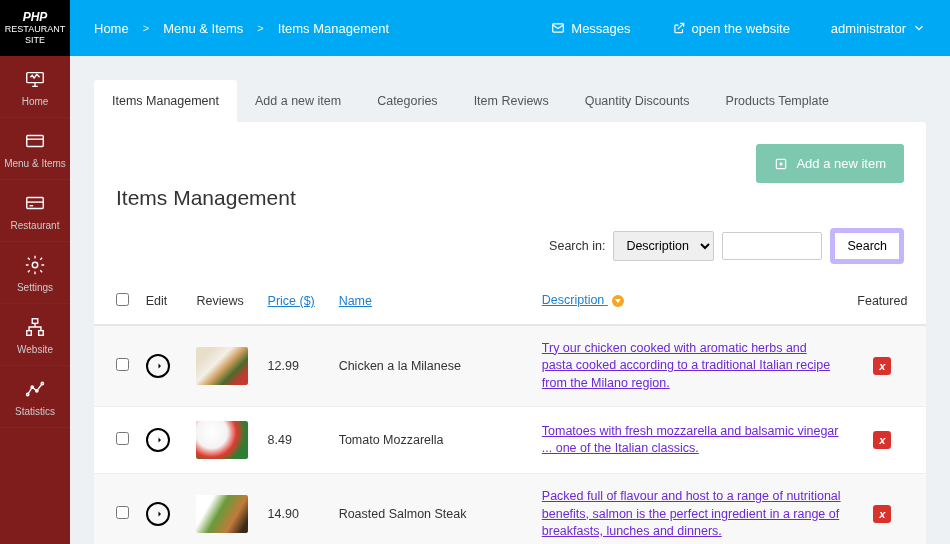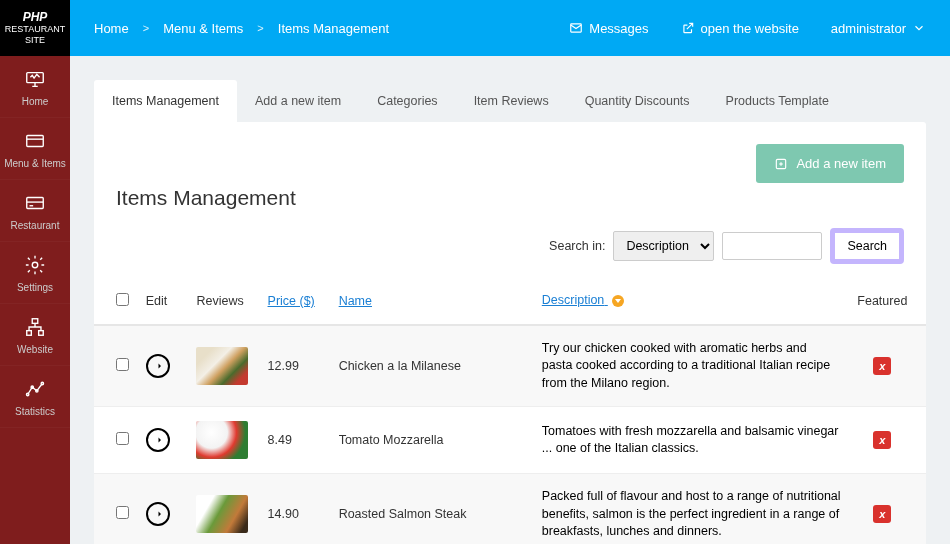--- a/index.html
+++ b/index.html
@@ -9,21 +9,21 @@
 .brand { background: #000; color: #fff; text-align: center; padding: 8px 4px; font-size: 9px; line-height: 1.2; display: flex; flex-direction: column; justify-content: center; height: 56px; }
 .brand-php { font-style: italic; font-weight: bold; font-size: 12px; }
 .nav-item { color: #ccc; text-align: center; padding: 12px 4px 10px; font-size: 10px; cursor: pointer; border-bottom: 1px solid rgba(255,255,255,0.03); }
 .nav-icon { display: block; margin: 0 auto 6px; width: 22px; height: 22px; }
 .nav-icon svg { width: 100%; height: 100%; stroke: #fff; fill: none; stroke-width: 1.5; }
 .main { flex: 1; display: flex; flex-direction: column; background: #eef1f3; }
 .topbar { background: #00a9f4; color: #fff; height: 56px; display: flex; align-items: center; padding: 0 24px; font-size: 13px; }
 .breadcrumb { display: flex; align-items: center; gap: 14px; flex: 1; }
 .breadcrumb a { color: #fff; text-decoration: none; }
 .breadcrumb .sep { opacity: 0.85; font-size:11px; }
-.top-actions { display: flex; align-items: center; gap: 32px; }
+.top-actions { display: flex; align-items: center; gap: 41px; }
 .top-action { display: flex; align-items: center; gap: 6px; cursor: pointer; color: #fff; }
 .top-action svg { width: 14px; height: 14px; stroke: #fff; fill: none; stroke-width: 2; }
 .content-wrap { padding: 24px 24px 0; flex: 1; overflow: hidden; }
 .tabs { display: flex; background: transparent; border-bottom: 0; }
 .tab { padding: 14px 18px; font-size: 12.5px; color: #555; cursor: pointer; background: transparent; }
 .tab.active { background: #fff; color: #333; border-radius: 3px 3px 0 0; }
 .panel { background: #fff; padding: 22px 0 0; border-radius: 0 3px 3px 3px; }
 .panel-head { display: flex; align-items: flex-start; justify-content: space-between; padding: 0 22px 18px; }
 .page-title { font-size: 21px; font-weight: normal; color: #333; margin-top: 42px; }
 .btn-add { background: #7ec8b0; color: #fff; padding: 12px 18px; border-radius: 3px; cursor: pointer; display: flex; align-items: center; gap: 8px; font-size: 13px; }
@@ -37,21 +37,21 @@
 .th { color: #333; font-weight: normal; }
 .th.link { color: #1a7fd4; text-decoration: underline; cursor: pointer; }
 .th-row { border-bottom: 2px solid #e6e6e6; }
 .td-row { border-bottom: 1px solid #eee; }
 .td-row.alt { background: #f8f8f8; }
 .col-chk { width: 34px; padding-left: 22px; }
 .col-edit { width: 50px; }
 .col-img { width: 70px; }
 .col-price { width: 70px; }
 .col-name { width: 200px; }
-.col-desc { width: 310px; color: #000000; line-height: 1.4; }
+.col-desc { width: 310px; color: #6d28d9; line-height: 1.4; text-decoration: underline; }
 .col-feat { width: 66px; text-align: center; padding-right: 18px; }
 .edit-btn { width: 24px; height: 24px; border: 2px solid #000; border-radius: 50%; display: flex; align-items: center; justify-content: center; cursor: pointer; }
 .edit-btn svg { width: 12px; height: 12px; fill: #000; }
 .thumb { width: 52px; height: 38px; border-radius: 2px; background: #ddd; display: block; }
 .feat-badge { width: 18px; height: 18px; border-radius: 3px; display: inline-flex; align-items: center; justify-content: center; color: #fff; font-size: 11px; font-style: italic; font-weight: bold; }
 .feat-badge.no { background: #d9322d; }
 .sort-ind { display:inline-block; width:12px; height:12px; background:#f6a623; border-radius:50%; margin-left:4px; vertical-align:middle; position:relative; }
 .sort-ind::after { content:""; position:absolute; left:3px; top:4px; border-left:3px solid transparent; border-right:3px solid transparent; border-top:4px solid #fff; }
 .thumb.t1 { background: linear-gradient(135deg,#e8dfc9 20%,#f3efe6 40%,#cfa060 55%,#4b6b2d 70%,#c43a2f 85%); }
 .thumb.t2 { background: radial-gradient(circle at 30% 30%,#fff,#f3f3f3 35%,#e03a2f 55%,#2e7d32 75%); }

